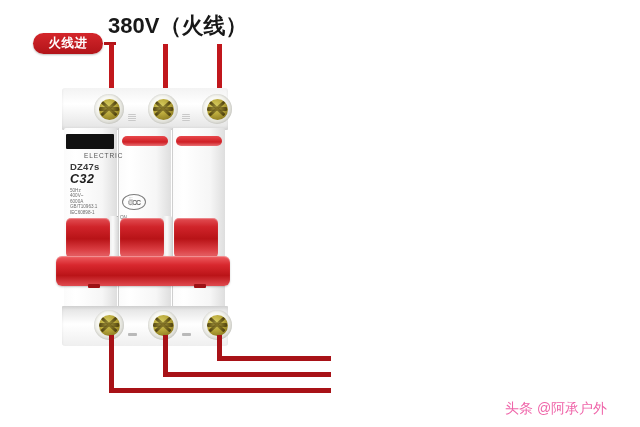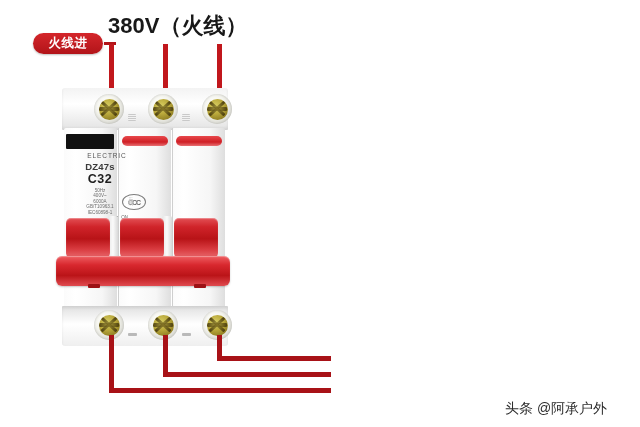--- a/index.html
+++ b/index.html
@@ -22,21 +22,21 @@
     font-size:33px;font-weight:bold;color:#161616;
     letter-spacing:1px;white-space:nowrap;
   }
   .bottom-label{
     position:absolute;left:334px;top:362px;
     font-size:22px;font-weight:bold;color:#161616;
     white-space:nowrap;
   }
   .watermark{
     position:absolute;left:505px;top:400px;
-    font-size:14px;color:#000000;white-space:nowrap;
+    font-size:14px;color:#ec4899;white-space:nowrap;
     opacity:.85;
   }
 
   
   .badge{
     position:absolute;left:33px;top:33px;
     width:70px;height:21px;border-radius:11px;
     background:linear-gradient(180deg,#d4262b 0%,#b21419 100%);
     color:#ffffff;font-size:12.5px;font-weight:bold;
     display:flex;align-items:center;justify-content:center;
@@ -46,21 +46,21 @@
   .badge-tail{
     position:absolute;left:104px;top:42px;
     width:12px;height:3px;background:#b21419;
   }
 
   
   .wire{position:absolute;background:#c1171c;}
   .wire-dark{position:absolute;background:#a81217;}
 
   
-  .breaker{position:absolute;left:62px;top:88px;width:166px;height:258px;text-align:center;}
+  .breaker{position:absolute;left:62px;top:88px;width:166px;height:258px;}
 
   
   .term-top{
     position:absolute;left:0px;top:0px;width:166px;height:42px;
     background:linear-gradient(180deg,#f3f3f3 0%,#ffffff 38%,#e3e3e3 100%);
     border-radius:3px 3px 1px 1px;
     box-shadow:inset 0 -2px 3px rgba(0,0,0,.08);
   }
   .term-bot{
     position:absolute;left:0px;top:218px;width:166px;height:40px;
@@ -91,21 +91,21 @@
      background:linear-gradient(180deg,#e8484c 0%,#cf1f25 60%,#e86f72 100%);
      border-radius:7px;height:10px;top:48px;}
   .strip.red2{left:114px;width:46px;
      background:linear-gradient(180deg,#e8484c 0%,#cf1f25 60%,#e86f72 100%);
      border-radius:7px;height:10px;top:48px;}
 
   
   .print{position:absolute;left:8px;top:64px;width:60px;color:#3d3d3d;}
   .print .brand{font-size:6.5px;letter-spacing:.9px;color:#555;margin-left:14px;}
   .print .model{font-size:9.5px;font-weight:bold;color:#3a3a3a;margin-top:2px;letter-spacing:.2px;}
-  .print .rating{font-size:12.5px;font-weight:bold;color:#1d1d1d;margin-top:0px;letter-spacing:.5px;}
+  .print .rating{font-size:12.5px;font-weight:bold;color:#1d1d1d;margin-top:0px;letter-spacing:.5px;font-style:italic;}
   .specs{margin-top:2px;font-size:4.6px;line-height:5.4px;color:#6d6d6d;}
   .ccc{
     position:absolute;left:52px;top:42px;width:22px;height:14px;
     border:1px solid #7d7d7d;border-radius:50%;
     font-size:7px;color:#6a6a6a;display:flex;align-items:center;justify-content:center;
     letter-spacing:-1px;font-weight:bold;
   }
   .onoff{
     position:absolute;left:50px;top:62px;font-size:4.6px;color:#6d6d6d;line-height:8px;
   }

